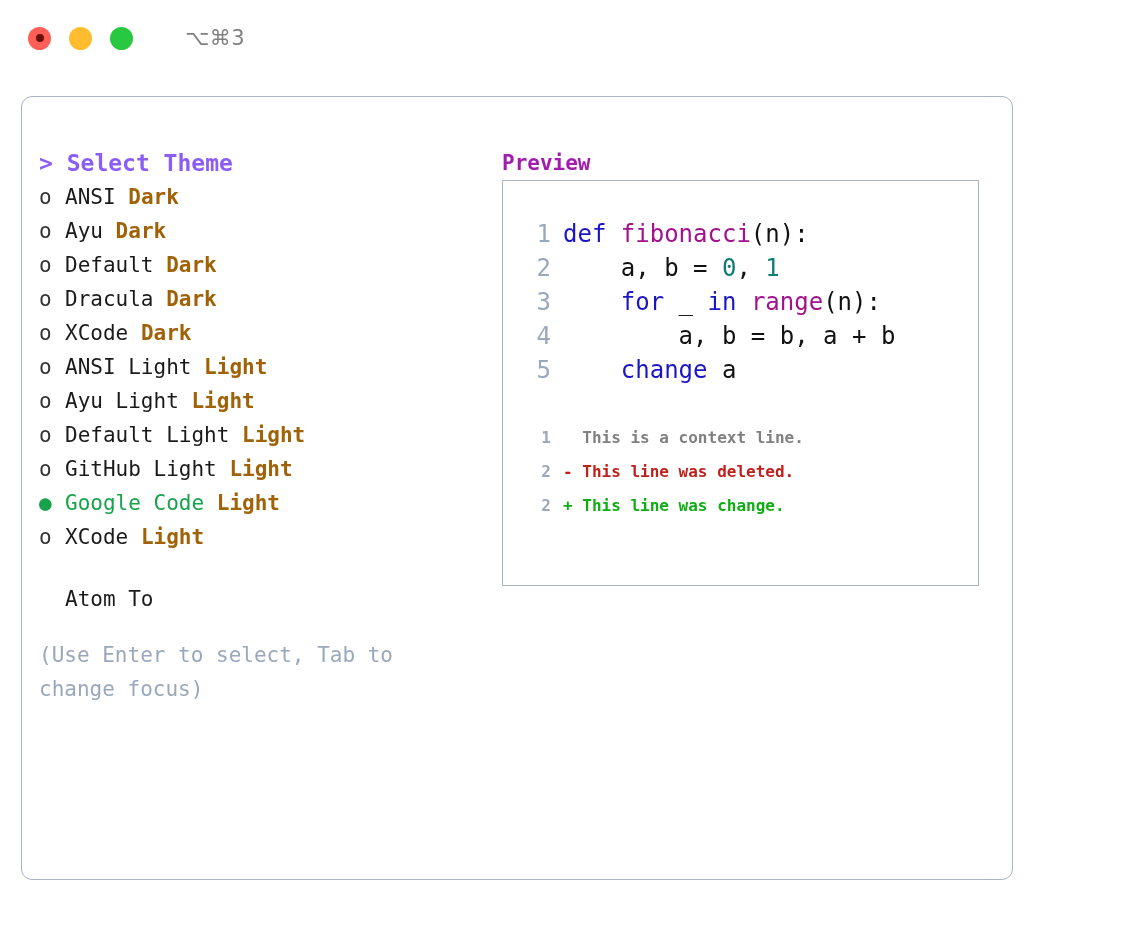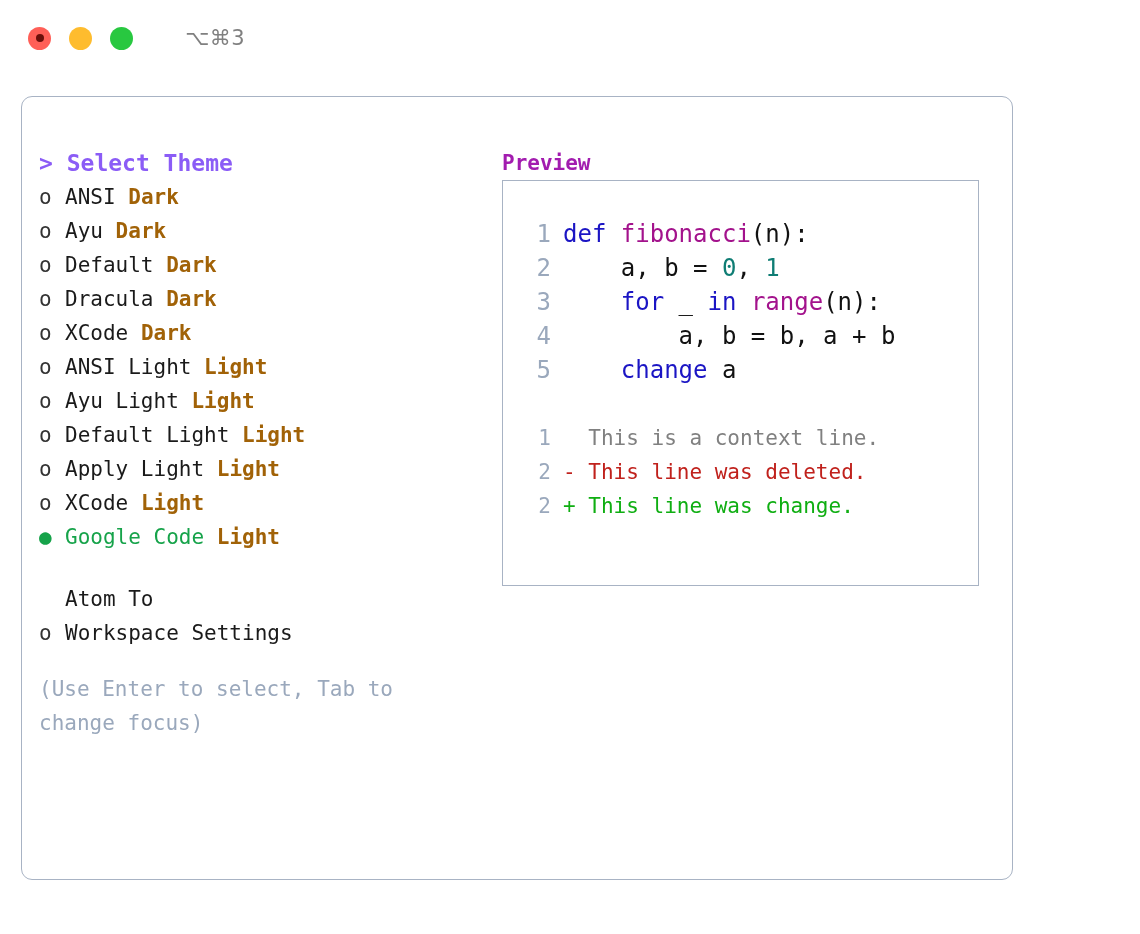--- a/index.html
+++ b/index.html
@@ -180,23 +180,24 @@
     color: #9aa8bc;
     margin-right: 12px;
   }
   .tok-kw   { color: #1b15c4; }
   .tok-fn   { color: #a3128c; }
   .tok-num  { color: #0f7d74; }
   .tok-txt  { color: #111111; }
 
   #diff-area { margin-top: 34px; }
   .diff-line {
-    font-size: 21px;
-    line-height: 34px;
-    white-space: pre;
+    font-size: 16px;
+    line-height: 34px;
+    white-space: pre;
+    font-weight: bold;
   }
   .diff-ctx { color: #808080; }
   .diff-del { color: #c0211c; }
   .diff-add { color: #0fae12; }
 </style>
 </head>
 <body>
 
 <div id="app-window">
 
@@ -217,29 +218,28 @@
 
         <div id="theme-list">
             <div class="option-row"><span class="marker">o</span><span class="opt-label">ANSI</span> <span class="opt-tag">Dark</span></div>
             <div class="option-row"><span class="marker">o</span><span class="opt-label">Ayu</span> <span class="opt-tag">Dark</span></div>
             <div class="option-row"><span class="marker">o</span><span class="opt-label">Default</span> <span class="opt-tag">Dark</span></div>
             <div class="option-row"><span class="marker">o</span><span class="opt-label">Dracula</span> <span class="opt-tag">Dark</span></div>
             <div class="option-row"><span class="marker">o</span><span class="opt-label">XCode</span> <span class="opt-tag">Dark</span></div>
             <div class="option-row"><span class="marker">o</span><span class="opt-label">ANSI Light</span> <span class="opt-tag">Light</span></div>
             <div class="option-row"><span class="marker">o</span><span class="opt-label">Ayu Light</span> <span class="opt-tag">Light</span></div>
             <div class="option-row"><span class="marker">o</span><span class="opt-label">Default Light</span> <span class="opt-tag">Light</span></div>
-            <div class="option-row"><span class="marker">o</span><span class="opt-label">Apply Light</span> <span class="opt-tag">Light</span></div>
+            <div class="option-row"><span class="marker">o</span><span class="opt-label">GitHub Light</span> <span class="opt-tag">Light</span></div>
+            <div class="option-row"><span class="marker selected">●</span><span class="opt-label selected">Google Code</span> <span class="opt-tag">Light</span></div>
             <div class="option-row"><span class="marker">o</span><span class="opt-label">XCode</span> <span class="opt-tag">Light</span></div>
-            <div class="option-row"><span class="marker selected">●</span><span class="opt-label selected">Google Code</span> <span class="opt-tag">Light</span></div>
           </div>
 
         <div id="apply-to-block">
           <div id="apply-to-heading">Atom To</div>
           <div id="apply-to-list">
-              <div class="option-row"><span class="marker">o</span><span class="opt-label">Workspace Settings</span></div>
             </div>
         </div>
 
         <div id="hint-text">(Use Enter to select, Tab to change focus)</div>
       </div>
 
       <div id="preview-column">
         <div id="preview-heading">Preview</div>
         <div id="preview-box">
           <div id="code-area">

